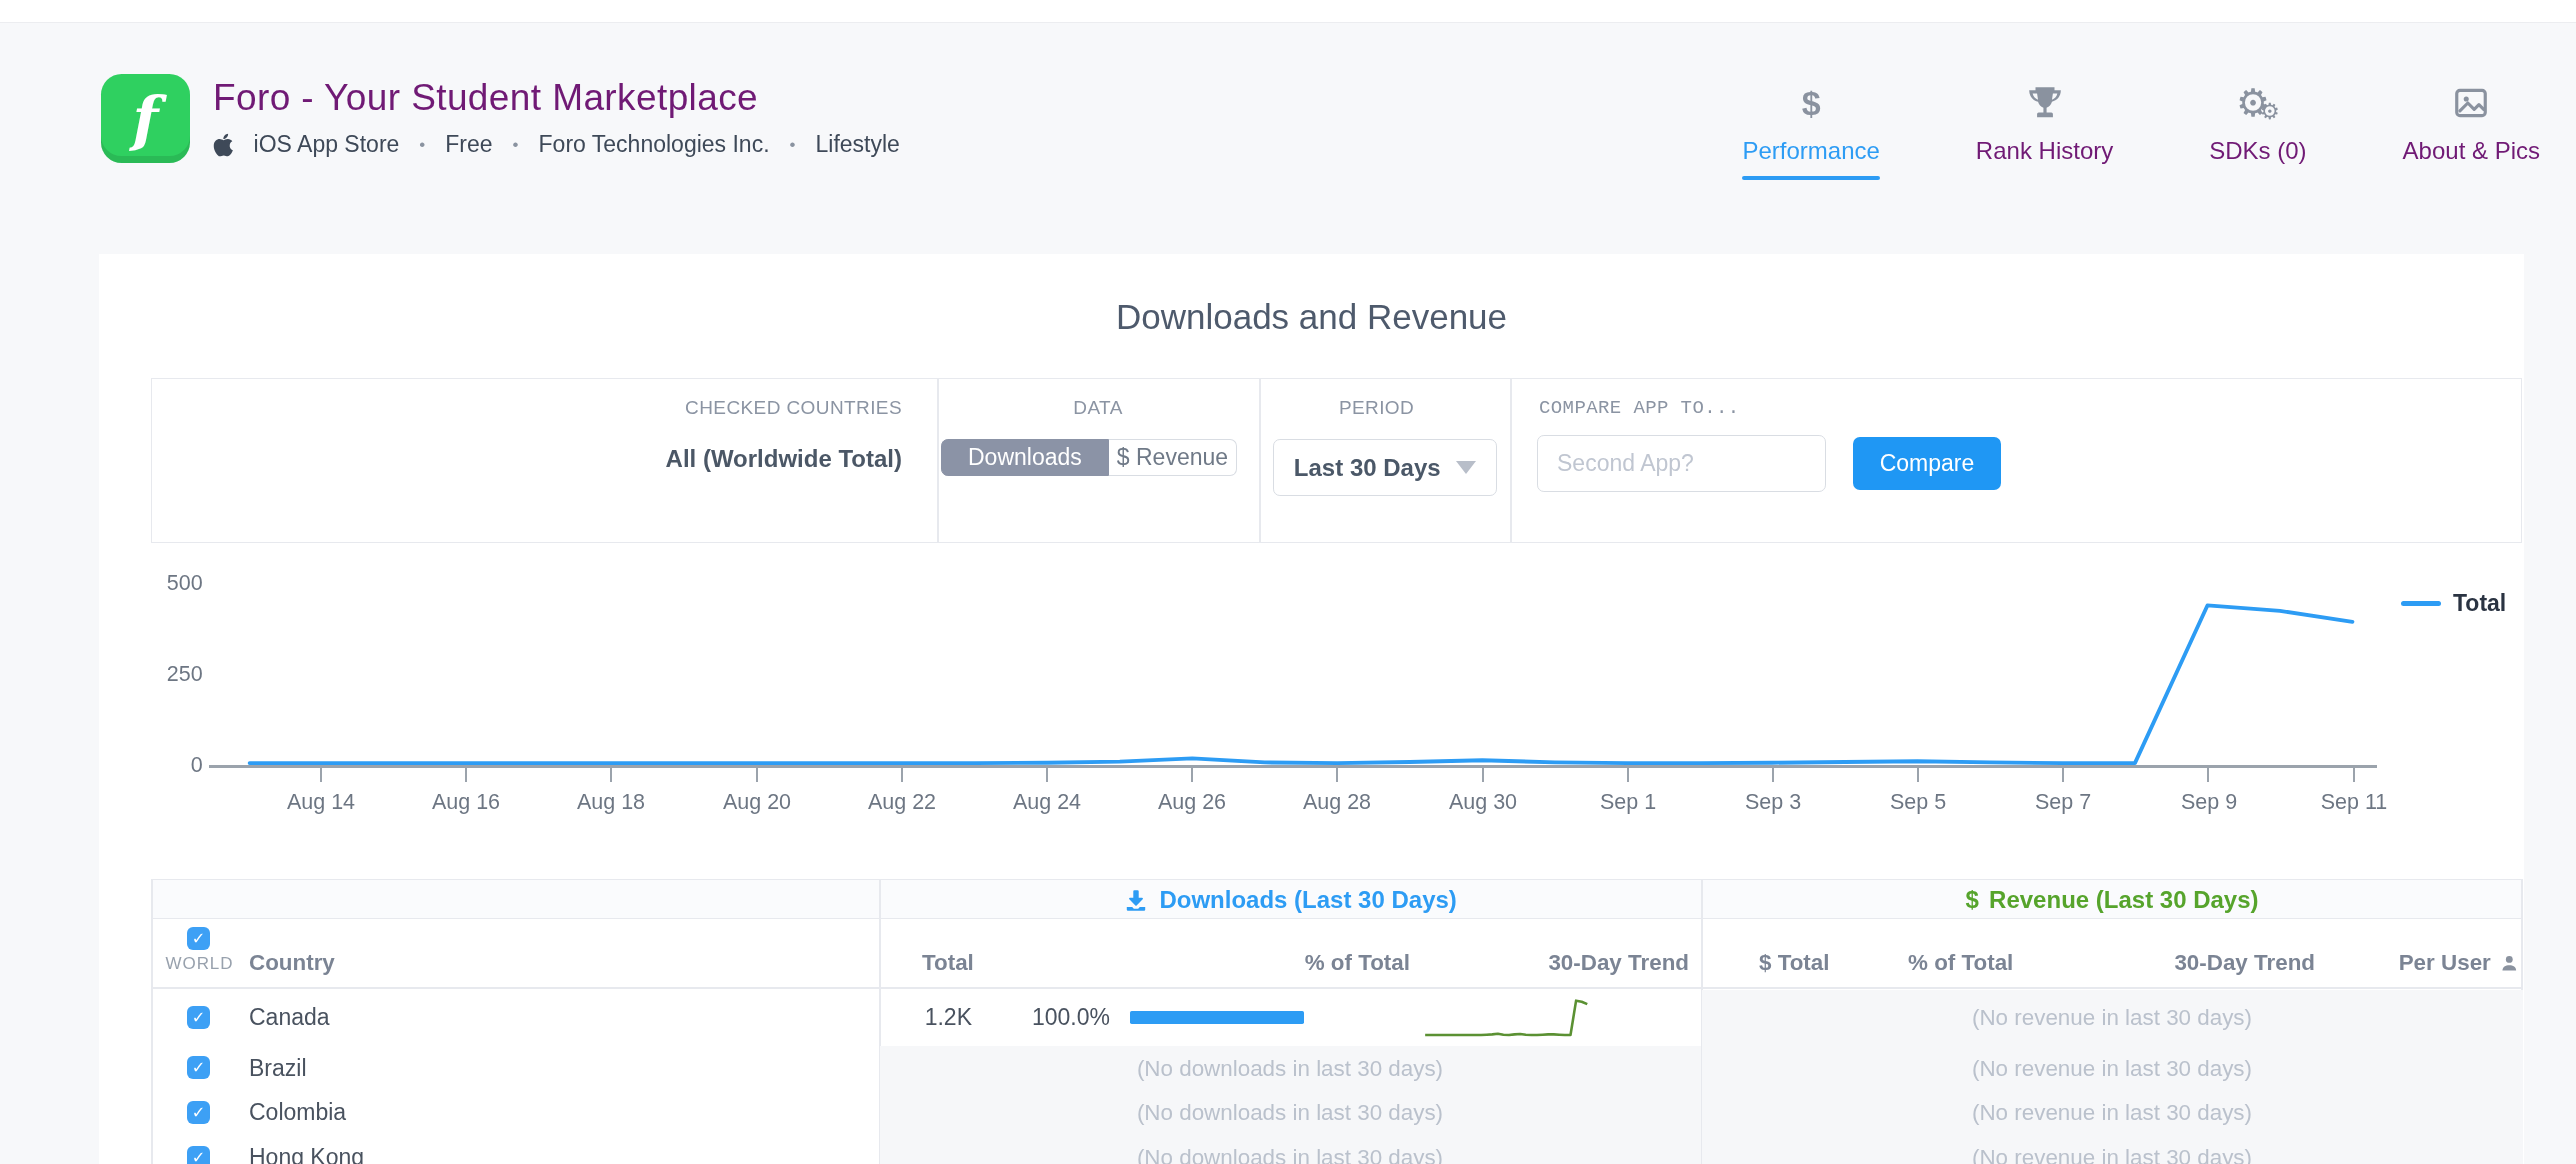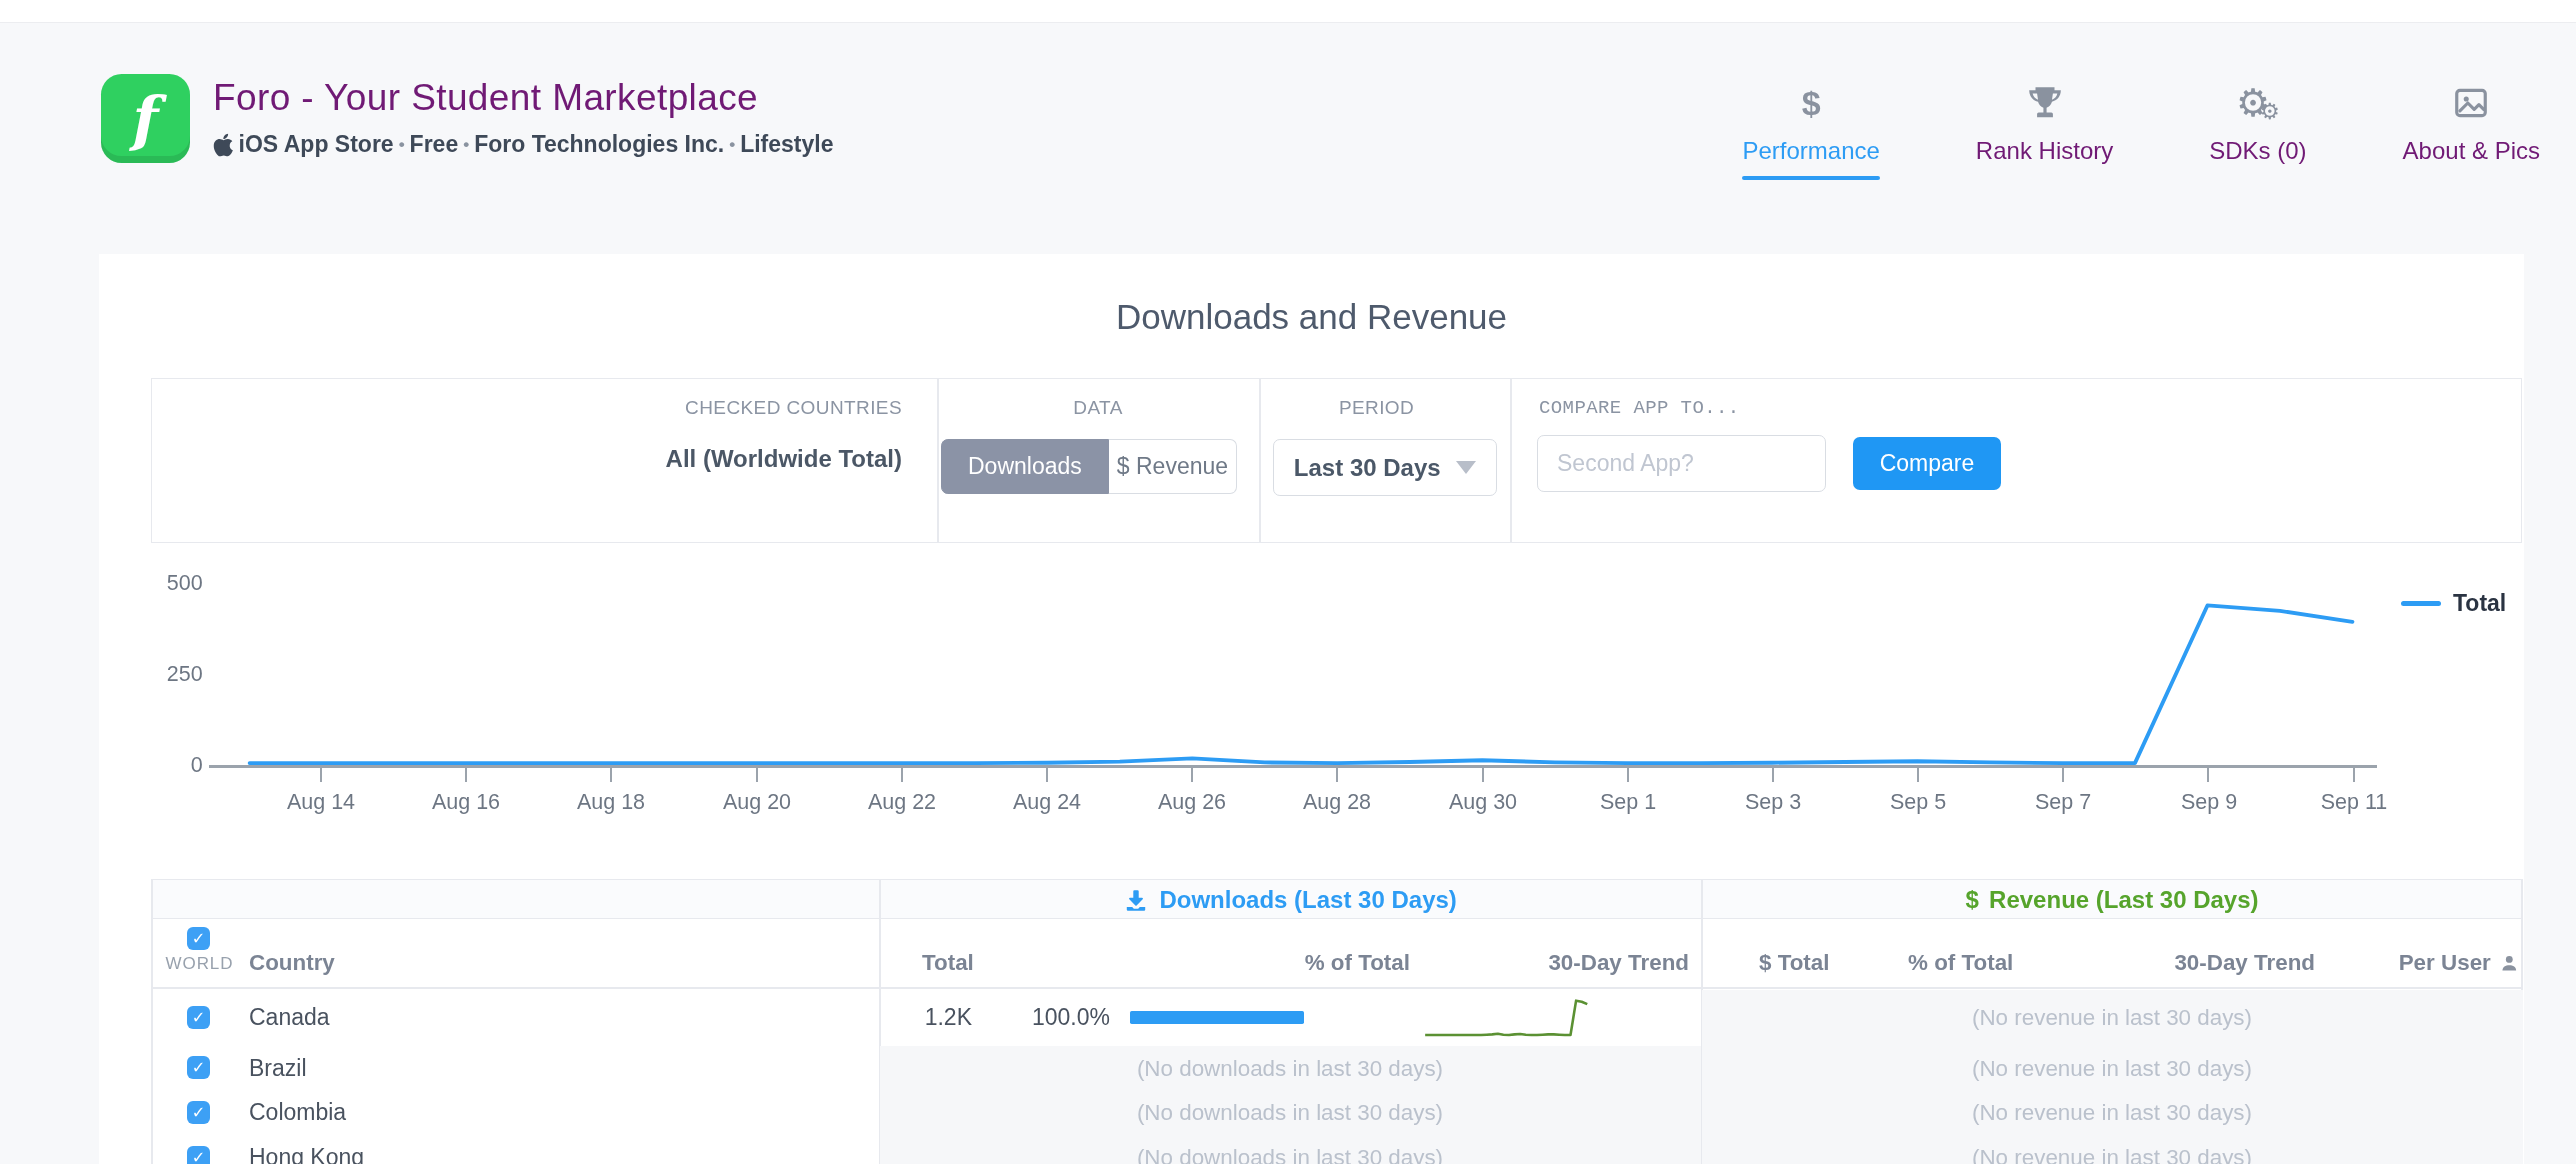--- a/index.html
+++ b/index.html
@@ -9,22 +9,22 @@
 
   
   .topbar{left:0;top:0;width:2576px;height:22.4px;background:#ffffff;border-bottom:1.7px solid #ecedf0;}
 
   
   .app-icon{left:101px;top:74px;width:89px;height:89px;border-radius:20.6px;
     background:#2fd060;box-shadow:inset 0 -6.9px 0 rgba(0,0,0,.10);
     display:flex;align-items:center;justify-content:center;}
   .app-icon span{color:#fff;font-family:"DejaVu Serif",serif;font-style:italic;font-weight:bold;font-size:60px;line-height:1;}
   .app-title{left:213px;top:77px;font-size:37px;color:#701a75;letter-spacing:0.4px;}
-  .app-meta{left:213px;top:131px;display:flex;align-items:center;gap:5px;
-    font-size:23px;font-weight:700;color:#3e4958;}
+  .app-meta{left:213px;top:131px;display:flex;align-items:center;gap:20px;
+    font-size:23px;font-weight:400;color:#3e4958;}
   .app-meta .dot{color:#8a93a0;font-size:17px;}
   .app-meta svg{display:block;}
 
   
   .nav{right:36px;top:79px;display:flex;gap:96px;}
   .tab{display:flex;flex-direction:column;align-items:center;cursor:pointer;}
   .tab .ticon{height:48px;display:flex;align-items:center;justify-content:center;color:#8a929f;}
   .tab .tlabel{margin-top:10.3px;font-size:24px;color:#701a75;}
   .tab.active .tlabel{color:#2d9cf4;}
   .tab.active .underline{margin-top:10.3px;height:4.3px;border-radius:2.6px;background:#2d9cf4;align-self:stretch;}
@@ -36,21 +36,21 @@
   .card{left:99px;top:254px;width:2425px;height:911px;background:#ffffff;}
   .card-title{left:99px;top:297px;width:2425px;text-align:center;font-size:35px;color:#4e5a6c;}
 
   
   .filterbox{left:151px;top:378px;width:2371px;height:165px;border:1.7px solid #e7e9ee;box-sizing:border-box;}
   .fdiv{top:378px;width:1.7px;height:165px;background:#e7e9ee;}
   .flabel{font-size:19px;color:#8b94a3;letter-spacing:0.4px;}
   .sec1-label{left:151px;top:397px;width:751px;text-align:right;}
   .sec1-value{left:151px;top:445px;width:751px;text-align:right;font-size:24px;font-weight:700;color:#4b5766;}
   .sec2-label{left:937px;top:397px;width:322px;text-align:center;}
-  .seg{left:941px;top:439px;display:flex;height:55px;}
+  .seg{left:941px;top:439px;display:flex;height:37px;}
   .seg .on{background:#8b93a6;color:#fff;border:1.7px solid #8b93a6;border-radius:6.9px 0 0 6.9px;
     font-size:23px;display:flex;align-items:center;justify-content:center;padding:0 26px;cursor:pointer;}
   .seg .off{background:#fff;color:#6f7987;border:1.7px solid #d9dde3;border-left:none;border-radius:0 6.9px 6.9px 0;
     font-size:23px;display:flex;align-items:center;justify-content:center;padding:0 8px;cursor:pointer;}
   .sec3-label{left:1259px;top:397px;width:235px;text-align:center;}
   .period{left:1273px;top:439px;width:222px;height:55px;background:#fff;border:1.7px solid #d9dde3;border-radius:6.9px;
     display:flex;align-items:center;justify-content:center;gap:15.5px;cursor:pointer;}
   .period .ptext{font-size:24px;font-weight:600;color:#4b5868;}
   .tri{width:0;height:0;border-left:10.3px solid transparent;border-right:10.3px solid transparent;border-top:13px solid #b8bec9;}
   .sec4-label{left:1539px;top:397px;font-family:Liberation Mono, monospace;}

